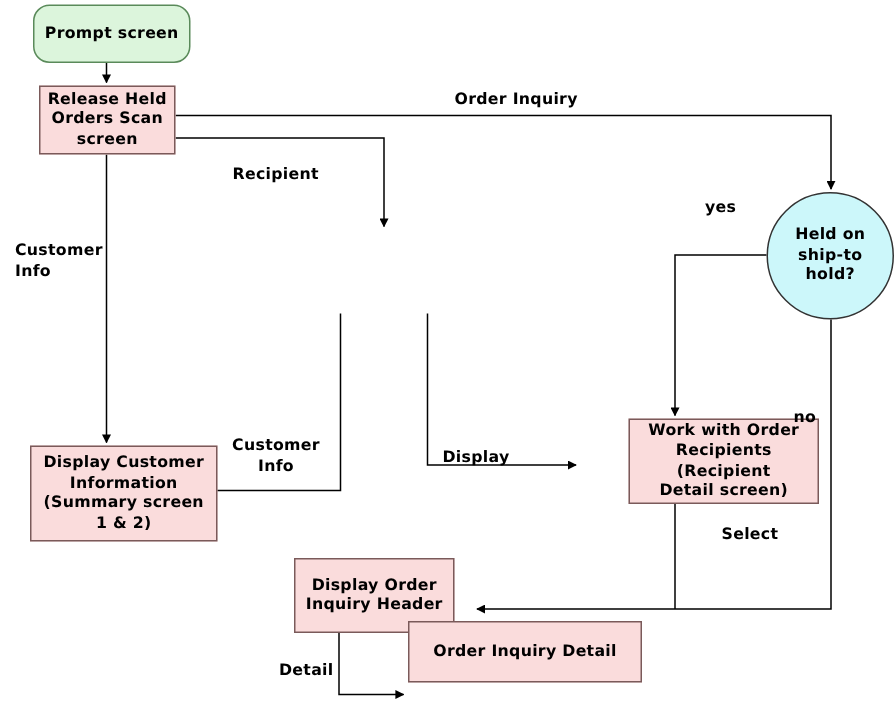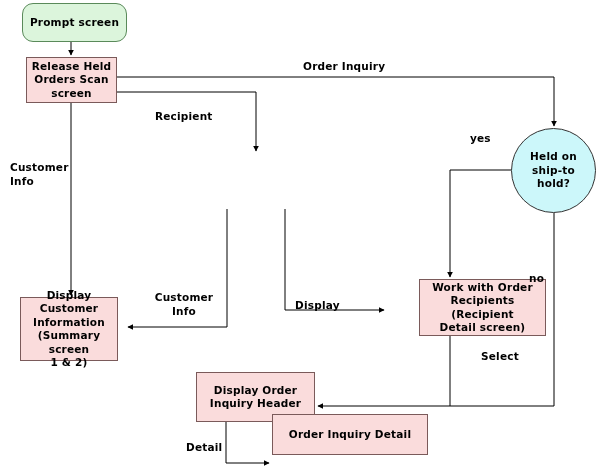--- a/index.html
+++ b/index.html
@@ -103,40 +103,40 @@
     <span style="white-space: pre-line;">Release Held
 Orders Scan
 screen</span>
   </div>
 
   <div class="node node-terminal" style="left:22px; top:3px; width:105px; height:39px;">
     <span>Prompt screen</span>
   </div>
 
 
-  <div class="node node-process" style="left:20px; top:297px; width:98px; height:64px;">
+  <div class="node node-process" style="left:20px; top:297px; width:125px; height:64px;">
     <span style="white-space: pre-line;">Display Customer
 Information
 (Summary screen
 1 &amp; 2)</span>
   </div>
 
   <div class="node node-decision" style="left:511px; top:128px; width:85px; height:85px;">
     <span style="white-space: pre-line;">Held on
 ship-to
 hold?</span>
   </div>
 
   <div class="node node-process" style="left:387px; top:279px; width:127px; height:57px;margin-left:32px;">
     <span style="white-space: pre-line;">Work with Order
 Recipients (Recipient
 Detail screen)</span>
   </div>
 
-  <div class="node node-process" style="left:196px; top:372px; width:119px; height:50px;">
+  <div class="node node-process" style="left:196px; top:372px; width:107px; height:50px;">
     <span style="white-space: pre-line;">Display Order
 Inquiry Header</span>
   </div>
 
   <div class="node node-process" style="left:272px; top:414px; width:156px; height:41px;justify-content:center;">
     <span>Order Inquiry Detail</span>
   </div>
 
   <div class="edge-label el-left" style="left:303px; top:60px;">Order Inquiry</div>
 

